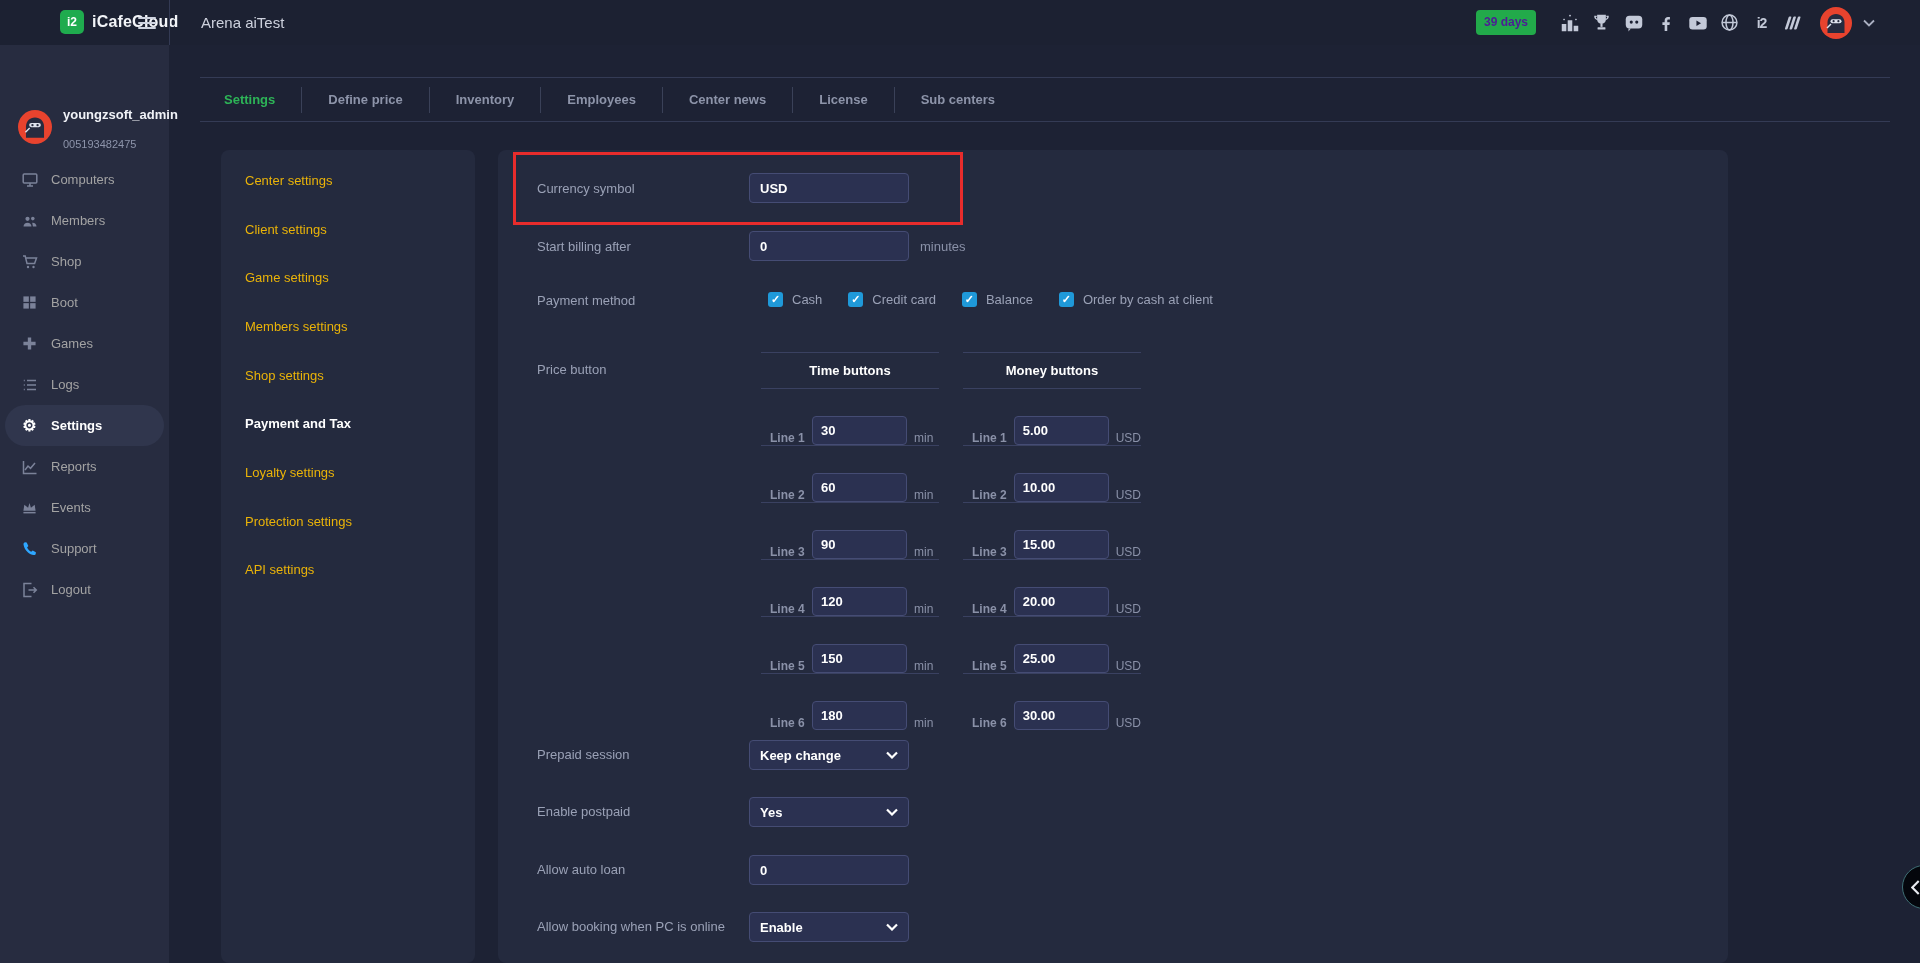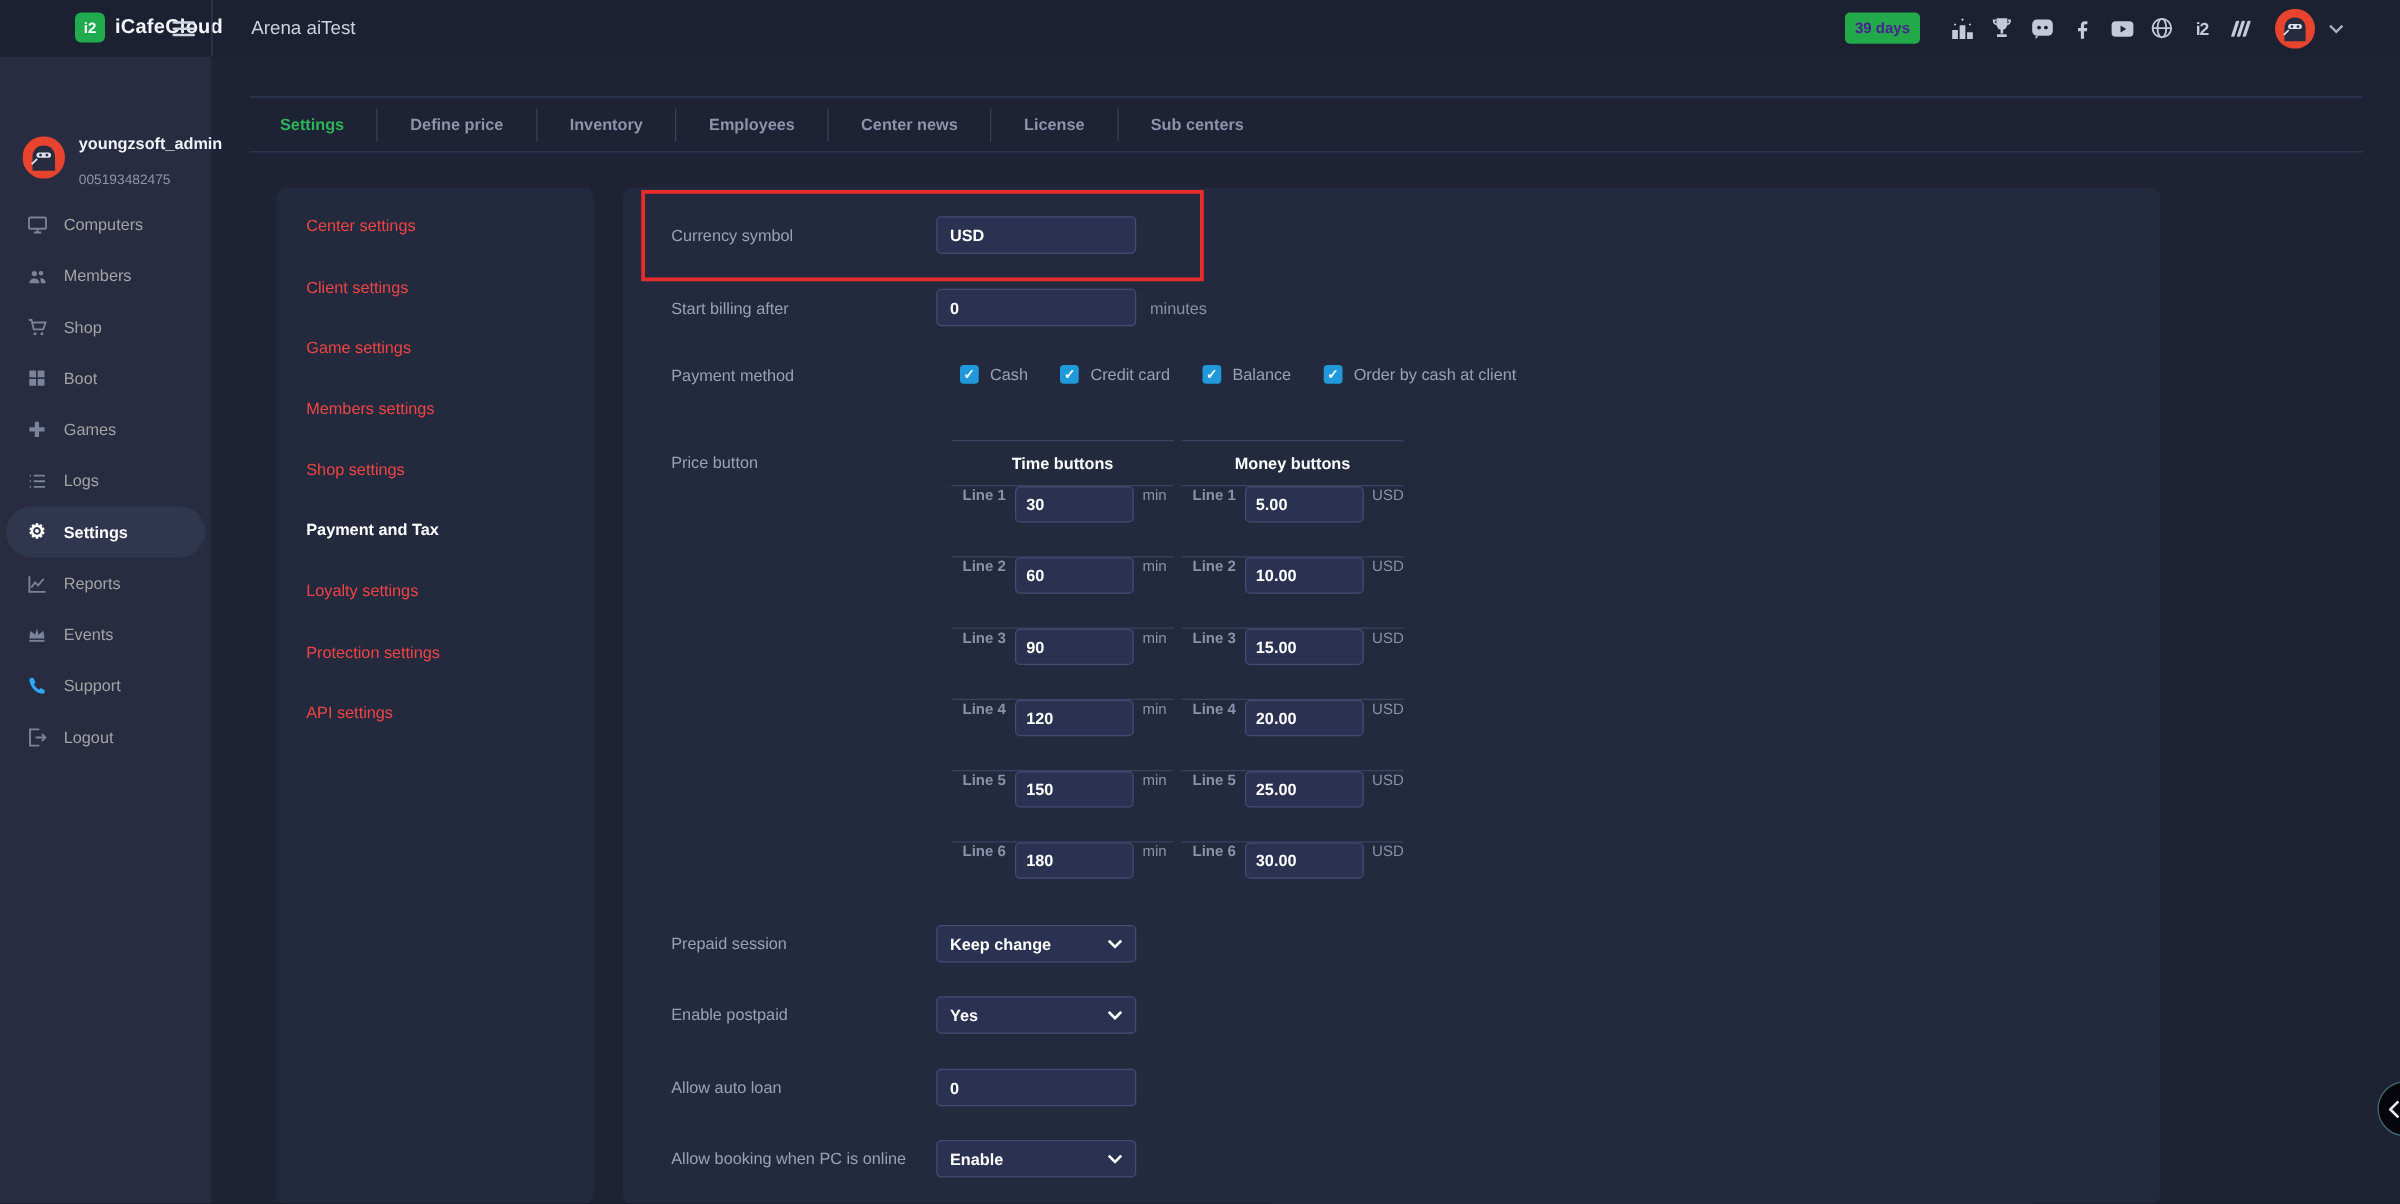--- a/index.html
+++ b/index.html
@@ -42,46 +42,46 @@
   .tabs-line{position:absolute;left:200px;width:1690px;height:1px;background:#343b55;}
   .tabs{position:absolute;left:198px;top:78px;height:43px;display:flex;align-items:center;z-index:5;}
   .tab{padding:0 26px;font-size:13px;font-weight:bold;color:#8d94a9;cursor:pointer;white-space:nowrap;}
   .tab.active{color:#2db457;}
   .tab-divider{width:1px;height:26px;background:#3a4158;}
 
   
   .panel{position:absolute;background:#242a3e;border-radius:8px;}
   .settings-nav{left:221px;top:150px;width:254px;height:813px;padding-top:6px;box-sizing:border-box;}
   .sn-item{height:48.7px;display:flex;align-items:center;padding-left:24px;font-size:13px;
-           color:#ef4444;cursor:pointer;}
+           color:#eab308;cursor:pointer;}
   .sn-item.active{color:#ffffff;font-weight:bold;}
   .form-panel{left:498px;top:150px;width:1230px;height:813px;}
 
   
   .f-label{position:absolute;left:537px;font-size:13px;color:#9aa1b6;z-index:6;}
   .f-input{position:absolute;left:749px;width:160px;height:30px;box-sizing:border-box;background:#2b3151;
            border:1px solid #454c74;border-radius:4px;color:#fff;font-weight:bold;font-size:13px;
            padding:0 10px;font-family:inherit;outline:none;z-index:6;}
   .f-select{position:absolute;left:749px;width:160px;height:30px;box-sizing:border-box;background:#2b3151;
             border:1px solid #454c74;border-radius:4px;display:flex;align-items:center;
             justify-content:space-between;padding:0 10px;font-size:13px;font-weight:bold;color:#fff;
             cursor:pointer;z-index:6;}
   .unit{position:absolute;font-size:13px;color:#8a91a8;z-index:6;}
 
   .checkbox-row{position:absolute;left:748px;top:292px;display:flex;align-items:center;gap:26px;z-index:6;padding-left:20px;}
   .cb-item{display:flex;align-items:center;gap:9px;font-size:13px;color:#9aa1b6;cursor:pointer;}
   .cb{width:15px;height:15px;background:#1f99d9;border-radius:3px;display:flex;align-items:center;
       justify-content:center;flex:0 0 auto;}
   .cb::after{content:"\2713";color:#fff;font-size:11px;font-weight:bold;}
 
-  .price-table{position:absolute;left:761px;top:352px;display:flex;gap:6px;z-index:6;}
+  .price-table{position:absolute;left:761px;top:352px;display:flex;gap:24px;z-index:6;}
   .pt-col{width:178px;}
   .pt-header{height:35px;line-height:35px;text-align:center;font-size:13px;font-weight:bold;color:#fff;
              border-top:1px solid #3a4161;border-bottom:1px solid #3a4161;}
-  .pt-row{height:56px;display:flex;align-items:flex-start;border-bottom:1px solid #3a4161;}
+  .pt-row{height:56px;display:flex;align-items:flex-end;border-bottom:1px solid #3a4161;}
   .pt-col .pt-row:last-child{border-bottom:none;}
   .pt-label{width:42px;margin-left:9px;font-size:12px;font-weight:bold;color:#8a91a8;}
   .pt-input{width:95px;height:29px;box-sizing:border-box;background:#2b3151;border:1px solid #454c74;
             border-radius:4px;color:#fff;font-weight:bold;font-size:13px;padding:0 8px;
             font-family:inherit;outline:none;}
   .pt-unit{margin-left:7px;font-size:12px;color:#8a91a8;}
 
   .red-rect{position:absolute;left:513px;top:152px;width:450px;height:73px;border:3px solid #e82c2c;
             box-sizing:border-box;pointer-events:none;z-index:50;}
 

